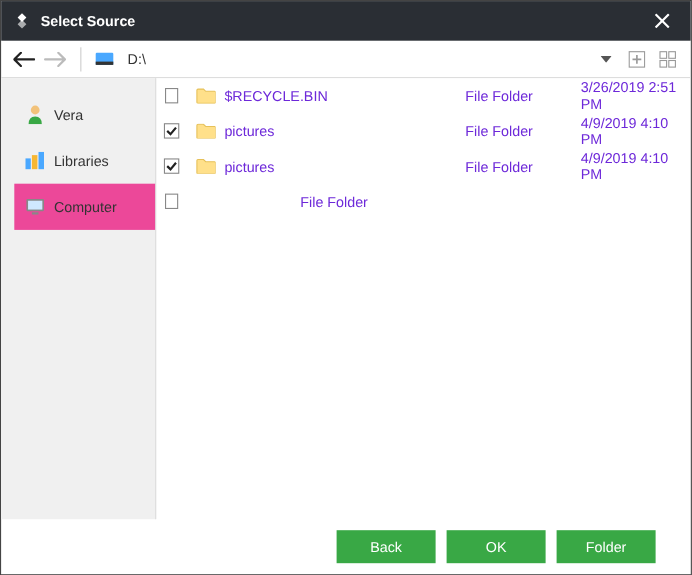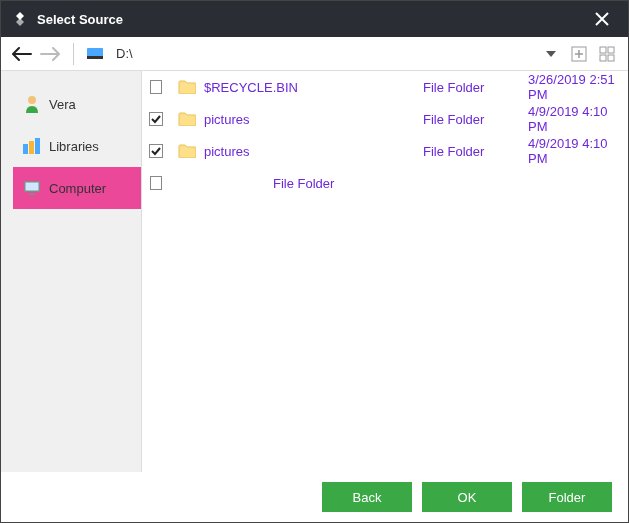--- a/index.html
+++ b/index.html
@@ -39,21 +39,21 @@
     .cell { padding: 0 8px; color: #6d28d9; }
     .cell-ck { width: 28px; display: flex; justify-content: center; }
     .cell-name { width: 150px; display: flex; align-items: center; gap: 8px; white-space: nowrap; overflow: hidden; text-overflow: ellipsis; }
     .cell-size { width: 95px; }
     .cell-type { width: 105px; }
     .cell-date { flex: 1; }
     .folder-icon { width: 18px; height: 14px; }
 
     .checkbox { width: 14px; height: 14px; border: 1px solid #888; background: #fff; display: inline-flex; align-items: center; justify-content: center; }
 
-    .footer { position: absolute; bottom: 0; left: 0; right: 0; height: 50px; display: flex; align-items: center; justify-content: flex-end; gap: 10px; padding: 0 16px; }
+    .footer { position: absolute; bottom: 0; left: 0; right: 16px; height: 50px; display: flex; align-items: center; justify-content: flex-end; gap: 10px; padding: 0 16px; }
     .btn { width: 90px; height: 30px; background: #39a845; color: #fff; border: none; cursor: pointer; font-size: 13px; }
   </style>
 </head>
 <body>
 
 <div class="titlebar">
   <span class="logo">
     <svg width="16" height="16" viewBox="0 0 16 16">
         <g fill="#fff">
           <path d="M8 1 L12 5 L8 9 L4 5 Z"></path>

